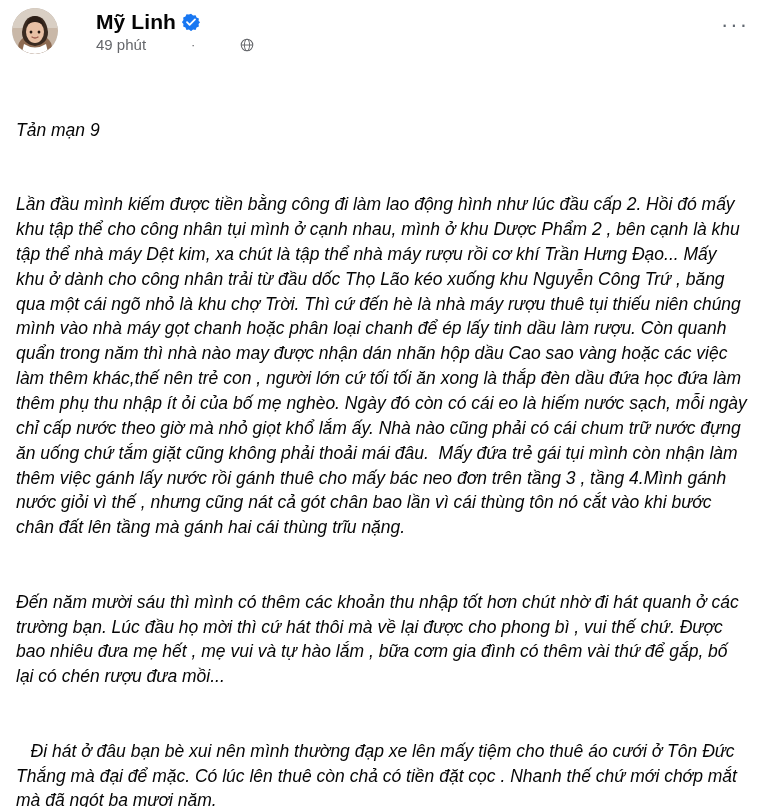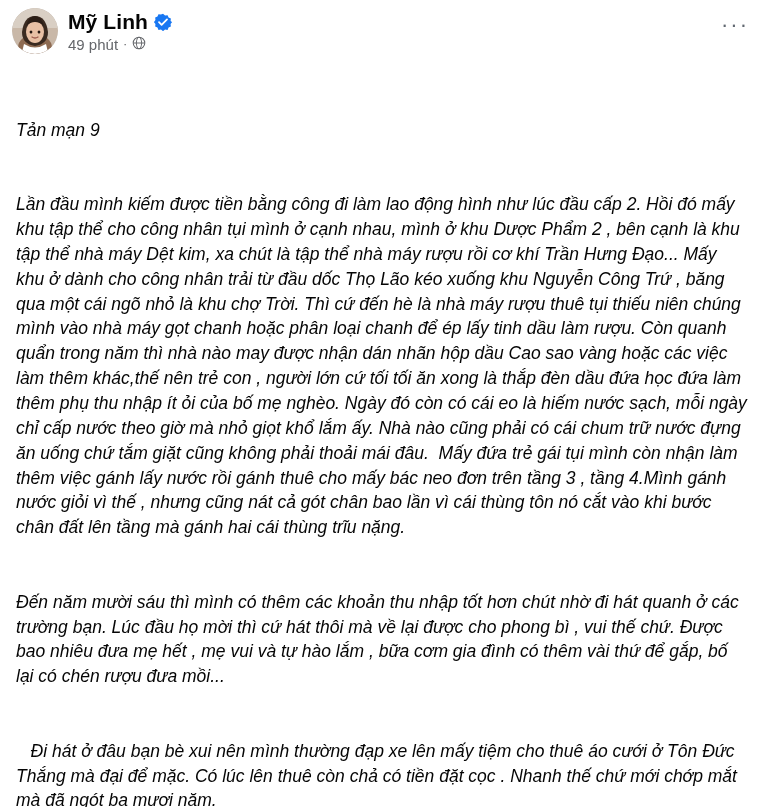--- a/index.html
+++ b/index.html
@@ -33,43 +33,46 @@
     overflow: hidden;
     background: #d8d8d8;
     position: relative;
   }
   .avatar svg { display: block; }
   .header-text {
     display: flex;
     flex-direction: column;
     justify-content: center;
     padding-top: 2px;
+    margin-left: 28px;
   }
   .name-line {
     display: flex;
     align-items: center;
     line-height: 1.1;
   }
   .author-name {
     font-size: 21px;
     font-weight: bold;
     color: #050505;
     letter-spacing: 0.1px;
   }
   .verified {
     margin-left: 6px;
     width: 18px;
     height: 18px;
     display: inline-block;
   }
   .meta-line {
     display: flex;
+    align-items: center;
     margin-top: 3px;
     color: #65676b;
     font-size: 15px;
+    gap: 40px;
   }
   .meta-dot {
     margin: 0 5px;
     font-size: 13px;
     color: #65676b;
   }
   .globe-icon {
     width: 14px;
     height: 14px;
     display: inline-block;

